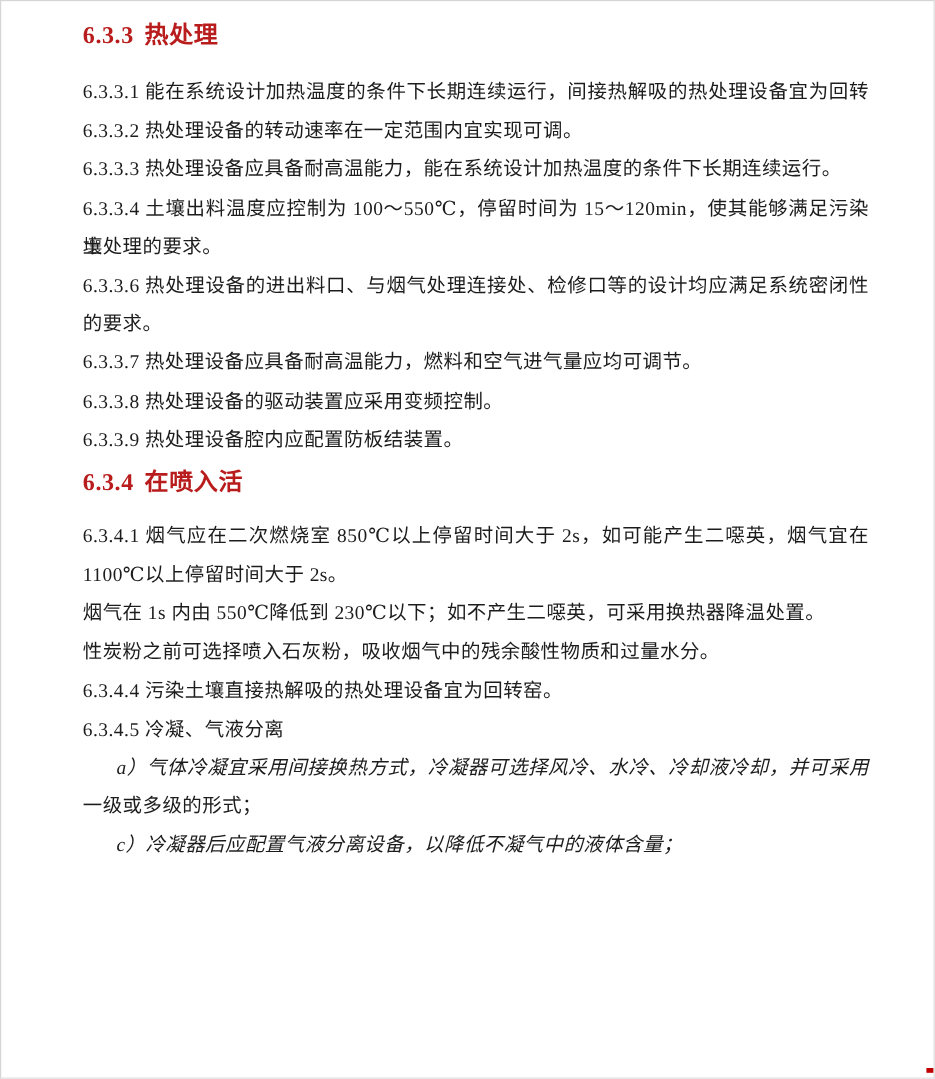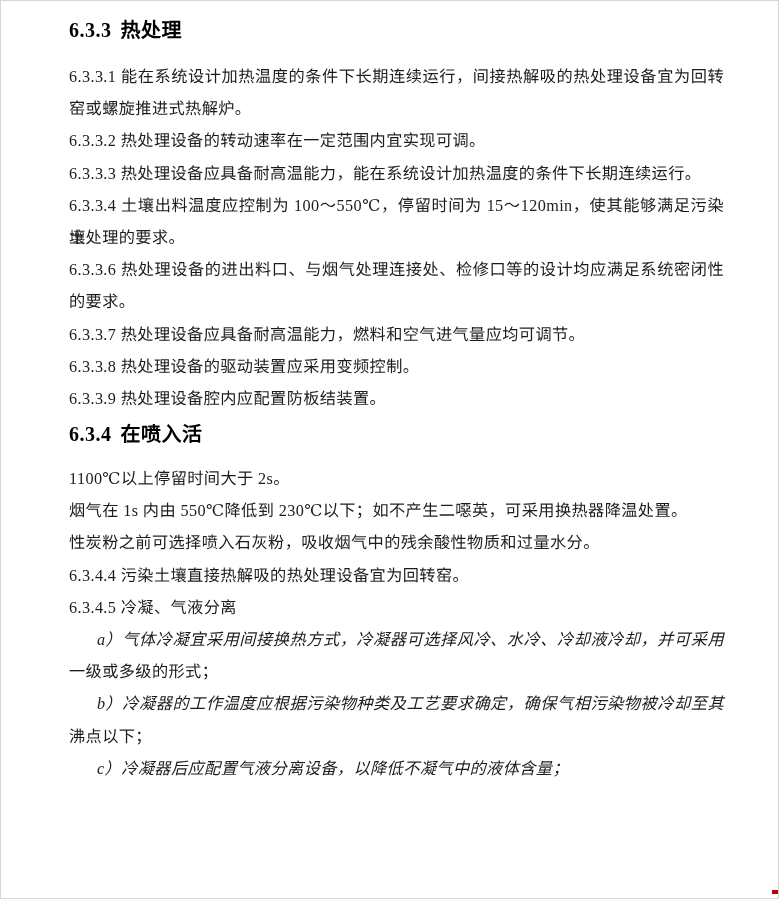--- a/index.html
+++ b/index.html
@@ -22,21 +22,21 @@
     position: absolute;
     left: 68px;
     top: 0;
     width: 655px;
   }
   .sec-heading {
     margin: 0;
     font-size: 20px;
     line-height: 30px;
     font-weight: bold;
-    color: #000000;
+    color: #b91c1c;
     letter-spacing: 0.5px;
   }
   .sec-heading.first {
     margin: 14px 0 16px 0;
   }
   .sec-heading.second {
     margin: 4px 0 14px 0;
   }
   .sec-num {
     margin-right: 9px;
@@ -76,21 +76,20 @@
 <div class="page">
   <div class="content">
 
     <h2 class="sec-heading first">
       <span class="sec-num">6.3.3</span><span>热处理</span>
     </h2>
 
     <div class="sec-body">
         <div class="para">
           <div class="line full">6.3.3.1 能在系统设计加热温度的条件下长期连续运行，间接热解吸的热处理设备宜为回转</div>
-          <div class="line">窑或螺旋推进式热解炉。</div>
         </div>
         <div class="para">
           <div class="line">6.3.3.2 热处理设备的转动速率在一定范围内宜实现可调。</div>
         </div>
         <div class="para">
           <div class="line">6.3.3.3 热处理设备应具备耐高温能力，能在系统设计加热温度的条件下长期连续运行。</div>
         </div>
         <div class="para">
           <div class="line full">6.3.3.4 土壤出料温度应控制为 100～550℃，停留时间为 15～120min，使其能够满足污染土</div>
           <div class="line">壤处理的要求。</div>
@@ -109,43 +108,40 @@
           <div class="line">6.3.3.9 热处理设备腔内应配置防板结装置。</div>
         </div>
       </div>
 
     <h2 class="sec-heading second">
       <span class="sec-num">6.3.4</span><span>在喷入活</span>
     </h2>
 
     <div class="sec-body">
         <div class="para">
+          <div class="line full">6.3.4.1 烟气应在二次燃烧室 850℃以上停留时间大于 2s，如可能产生二噁英，烟气宜在</div>
           <div class="line">1100℃以上停留时间大于 2s。</div>
         </div>
         <div class="para">
           <div class="line">烟气在 1s 内由 550℃降低到 230℃以下；如不产生二噁英，可采用换热器降温处置。</div>
         </div>
         <div class="para">
           <div class="line">性炭粉之前可选择喷入石灰粉，吸收烟气中的残余酸性物质和过量水分。</div>
         </div>
         <div class="para">
           <div class="line">6.3.4.4 污染土壤直接热解吸的热处理设备宜为回转窑。</div>
         </div>
         <div class="para">
           <div class="line">6.3.4.5 冷凝、气液分离</div>
         </div>
         <div class="para indent">
           <div class="line full">a）气体冷凝宜采用间接换热方式，冷凝器可选择风冷、水冷、冷却液冷却，并可采用</div>
           <div class="line">一级或多级的形式；</div>
         </div>
         <div class="para indent">
-          <div class="line full">b）冷凝器的工作温度应根据污染物种类及工艺要求确定，确保气相污染物被冷却至其</div>
-          <div class="line">沸点以下；</div>
-        </div>
-        <div class="para indent">
           <div class="line">c）冷凝器后应配置气液分离设备，以降低不凝气中的液体含量；</div>
         </div>
       </div>
 
   </div>
 
   <div class="artifact" style="background: rgb(192, 0, 0); left: 771px; top: 889px;"></div>
 </div>
 
 </body></html>

